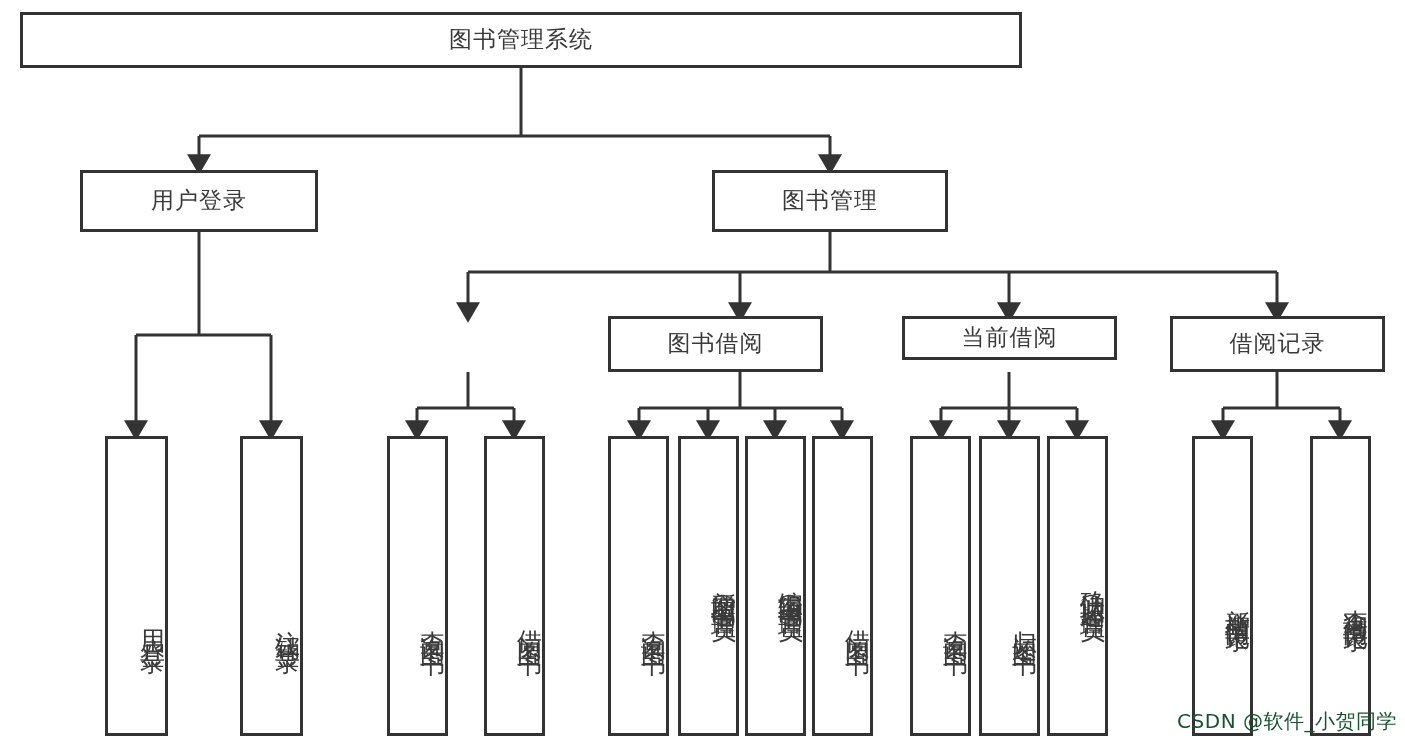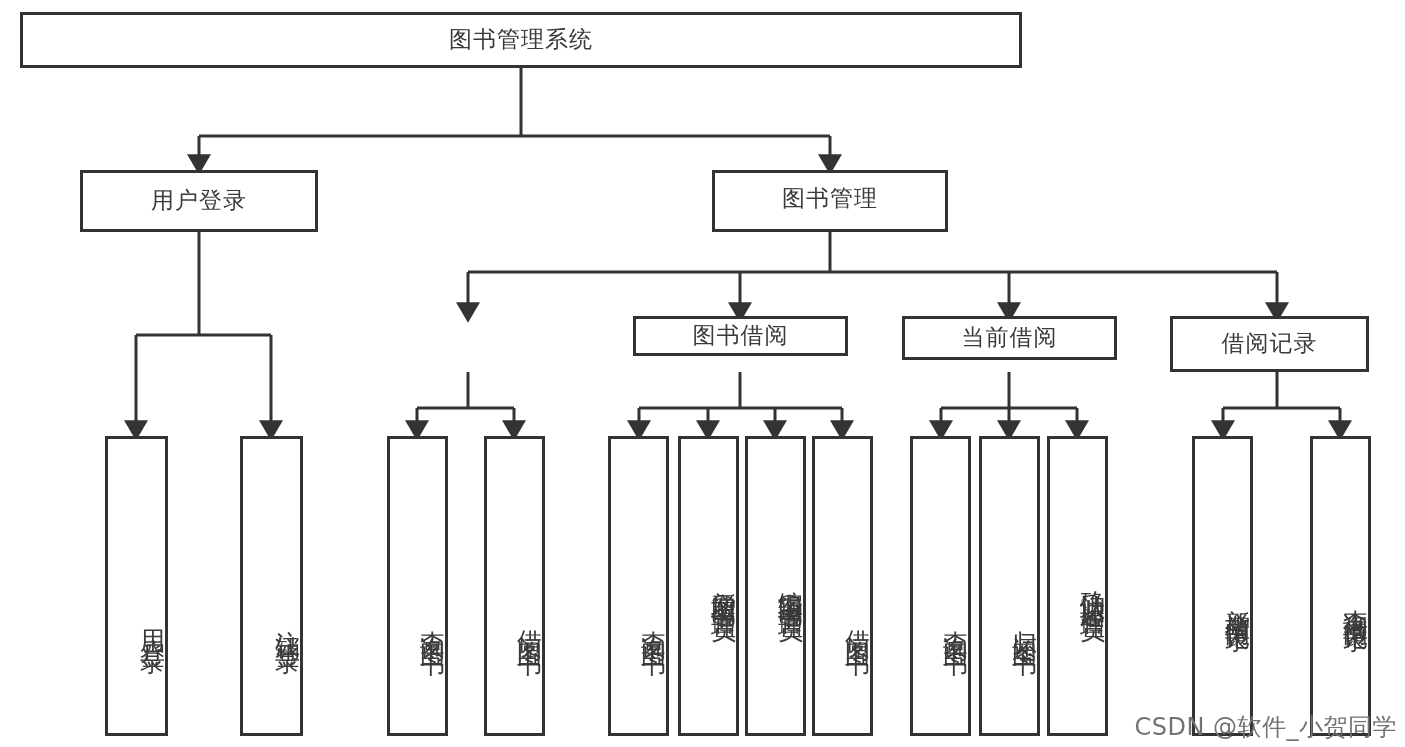--- a/index.html
+++ b/index.html
@@ -54,23 +54,23 @@
     line-height: 1;
     white-space: nowrap;
     color: #3a3a3a;
   }
   .node-v.tall .label {
     letter-spacing: 4px;
   }
   #watermark {
     position: absolute;
     right: 8px;
-    bottom: 4px;
-    font-size: 24px;
-    color: #737373;
+    bottom: 12px;
+    font-size: 20px;
+    color: #14532d;
     letter-spacing: 0.5px;
     white-space: nowrap;
   }
 </style>
 </head>
 <body>
 
 <div id="canvas">
 
   <svg id="connectors" viewBox="0 0 1405 747" xmlns="http://www.w3.org/2000/svg">
@@ -123,31 +123,31 @@
     </g>
   </svg>
 
   <div class="node node-h" style="left:20px; top:12px; width:1002px; height:56px;">
     <span class="label">图书管理系统</span>
   </div>
 
   <div class="node node-h" style="left:80px; top:170px; width:238px; height:62px;">
     <span class="label">用户登录</span>
   </div>
-  <div class="node node-h" style="left:712px; top:170px; width:236px; height:62px;font-family:Liberation Mono, monospace;">
+  <div class="node node-h" style="left:712px; top:170px; width:236px; height:62px;">
     <span class="label">图书管理</span>
   </div>
 
-  <div class="node node-h" style="left:633px; top:316px; width:215px; height:40px;">
+  <div class="node node-h" style="left:608px; top:316px; width:215px; height:56px;">
     <span class="label">图书借阅</span>
   </div>
   <div class="node node-h" style="left:902px; top:316px; width:215px; height:44px;">
     <span class="label">当前借阅</span>
   </div>
-  <div class="node node-h" style="left:1170px; top:316px; width:199px; height:56px;">
+  <div class="node node-h" style="left:1170px; top:316px; width:215px; height:56px;">
     <span class="label">借阅记录</span>
   </div>
 
   <div class="node node-v" style="left:105px; top:436px; width:63px; height:300px; padding-top:76px;">
     <span class="label">用户登录</span>
   </div>
   <div class="node node-v" style="left:240px; top:436px; width:63px; height:300px; padding-top:76px;">
     <span class="label">注销登录</span>
   </div>
 

